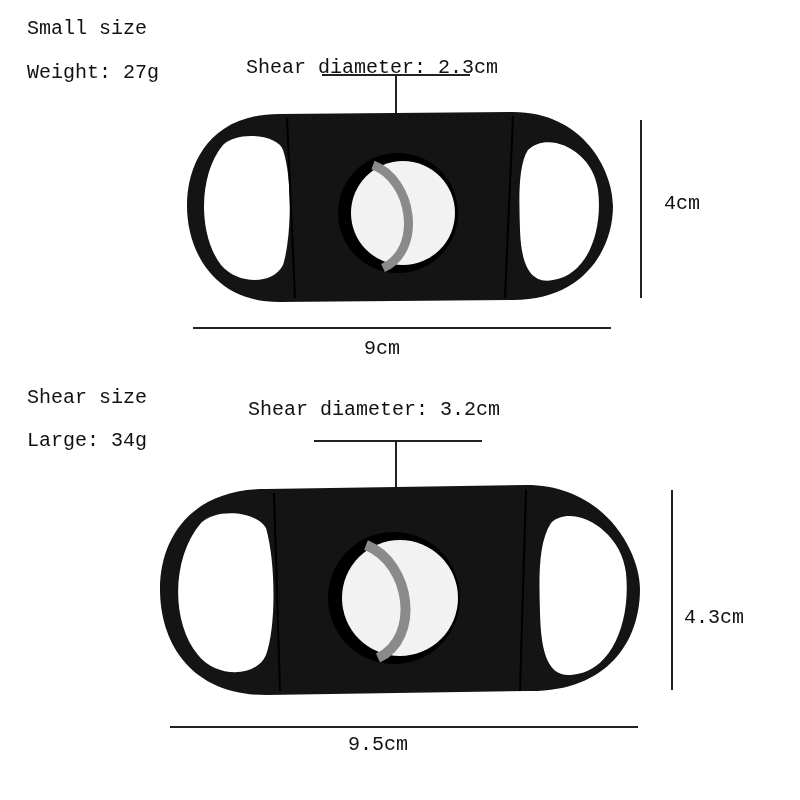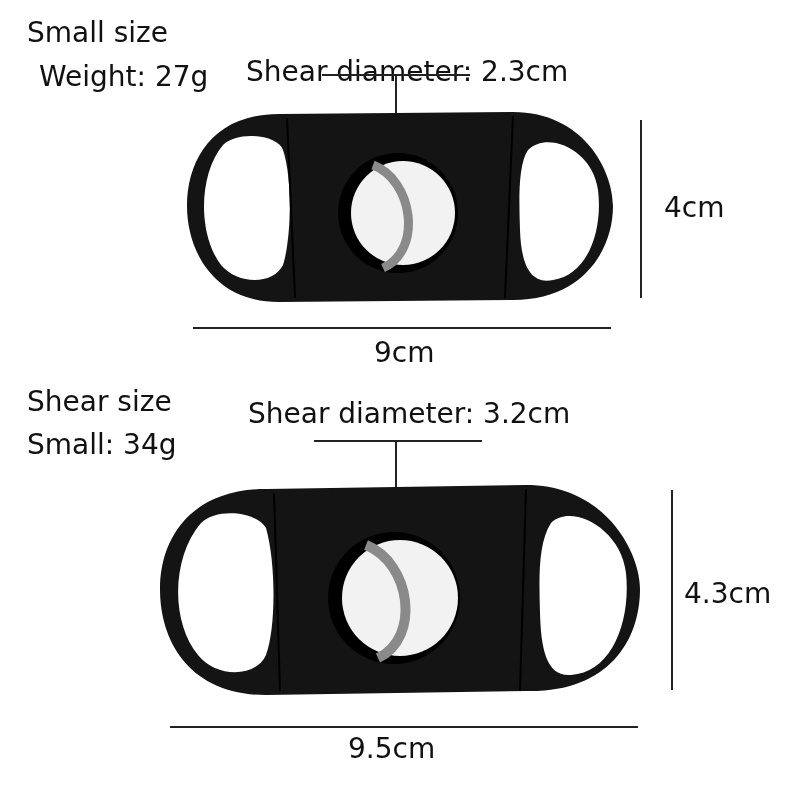--- a/index.html
+++ b/index.html
@@ -1,60 +1,60 @@
 <!DOCTYPE html>
 <html><head>
 <meta charset="utf-8">
 <style>
   html,body{margin:0;padding:0;background:#fff;}
   body{width:800px;height:800px;position:relative;overflow:hidden;font-family:"DejaVu Sans","Liberation Sans",sans-serif;color:#111;}
   .abs{position:absolute;}
-  .txt{font-size:28px;white-space:nowrap;line-height:1;}
+  .txt{font-size:20px;white-space:nowrap;line-height:1;font-family:Liberation Mono, monospace;}
   .hline{position:absolute;height:2px;background:#222;}
   .vline{position:absolute;width:2px;background:#222;}
   svg{position:absolute;}
 </style>
 </head>
 <body>
 
 <div class="abs txt" style="left:27px;top:19px;">Small size</div>
-<div class="abs txt" style="left:27px;top:63px;margin-left:12px;">Weight: 27g</div>
+<div class="abs txt" style="left:27px;top:63px;">Weight: 27g</div>
 <div class="abs txt" style="left:246px;top:42px;margin-top:16px;">Shear diameter: 2.3cm</div>
 <div class="hline" style="left:322px;top:74px;width:148px;"></div>
 <div class="vline" style="left:395px;top:74px;height:126px;"></div>
 
 <svg style="left:183px;top:110px;" width="440" height="192" viewBox="0 0 440 192">
   <path d="M96,4 L330,2 C400,2 430,60 430,96 C430,140 400,190 330,190 L96,192 C30,192 4,140 4,96 C4,50 30,4 96,4 Z" fill="#141414"></path>
   <path d="M40,35 C55,20 95,25 100,40 C110,70 108,130 100,155 C90,175 55,175 38,155 C15,125 15,65 40,35 Z" fill="#fff"></path>
   <path d="M345,40 C365,20 410,40 415,80 C420,120 405,165 370,170 C345,175 338,150 337,120 C336,90 335,55 345,40 Z" fill="#fff"></path>
   <line x1="104" y1="8" x2="112" y2="188" stroke="#000" stroke-width="2"></line>
   <line x1="330" y1="6" x2="322" y2="188" stroke="#000" stroke-width="2"></line>
   <circle cx="215" cy="103" r="60" fill="#000"></circle>
   <circle cx="220" cy="103" r="52" fill="#f2f2f2"></circle>
   <path d="M190,55 C230,70 240,140 200,158" fill="none" stroke="#8a8a8a" stroke-width="9"></path>
 </svg>
 
 <div class="vline" style="left:640px;top:120px;height:178px;"></div>
 <div class="abs txt" style="left:650px;top:194px;margin-left:14px;">4cm</div>
 <div class="hline" style="left:193px;top:327px;width:418px;"></div>
-<div class="abs txt" style="left:374px;top:339px;">9cm</div>
+<div class="abs txt" style="left:364px;top:339px;">9cm</div>
 
 <div class="abs txt" style="left:27px;top:388px;">Shear size</div>
-<div class="abs txt" style="left:27px;top:431px;">Small: 34g</div>
+<div class="abs txt" style="left:27px;top:431px;">Large: 34g</div>
 <div class="abs txt" style="left:248px;top:400px;text-align:right;">Shear diameter: 3.2cm</div>
 <div class="hline" style="left:314px;top:440px;width:168px;"></div>
 <div class="vline" style="left:395px;top:440px;height:142px;"></div>
 
 <svg style="left:156px;top:483px;" width="490" height="212" viewBox="0 0 490 212">
   <path d="M110,6 L370,2 C450,2 484,70 484,106 C484,160 450,210 370,208 L110,212 C35,212 4,160 4,106 C4,55 35,6 110,6 Z" fill="#141414"></path>
   <path d="M45,40 C60,25 100,28 110,45 C120,80 120,145 110,172 C100,195 60,195 42,172 C15,140 15,75 45,40 Z" fill="#fff"></path>
   <path d="M395,40 C415,20 465,45 470,90 C475,140 455,190 415,192 C390,194 385,165 384,130 C383,95 382,60 395,40 Z" fill="#fff"></path>
   <line x1="118" y1="10" x2="124" y2="208" stroke="#000" stroke-width="2"></line>
   <line x1="370" y1="6" x2="364" y2="208" stroke="#000" stroke-width="2"></line>
   <circle cx="238" cy="115" r="66" fill="#000"></circle>
   <circle cx="244" cy="115" r="58" fill="#f2f2f2"></circle>
   <path d="M210,62 C255,80 265,155 222,175" fill="none" stroke="#8a8a8a" stroke-width="10"></path>
 </svg>
 
 <div class="vline" style="left:671px;top:490px;height:200px;"></div>
-<div class="abs txt" style="left:684px;top:580px;">4.3cm</div>
+<div class="abs txt" style="left:684px;top:608px;">4.3cm</div>
 <div class="hline" style="left:170px;top:726px;width:468px;"></div>
 <div class="abs txt" style="left:348px;top:735px;">9.5cm</div>
 
 </body></html>

